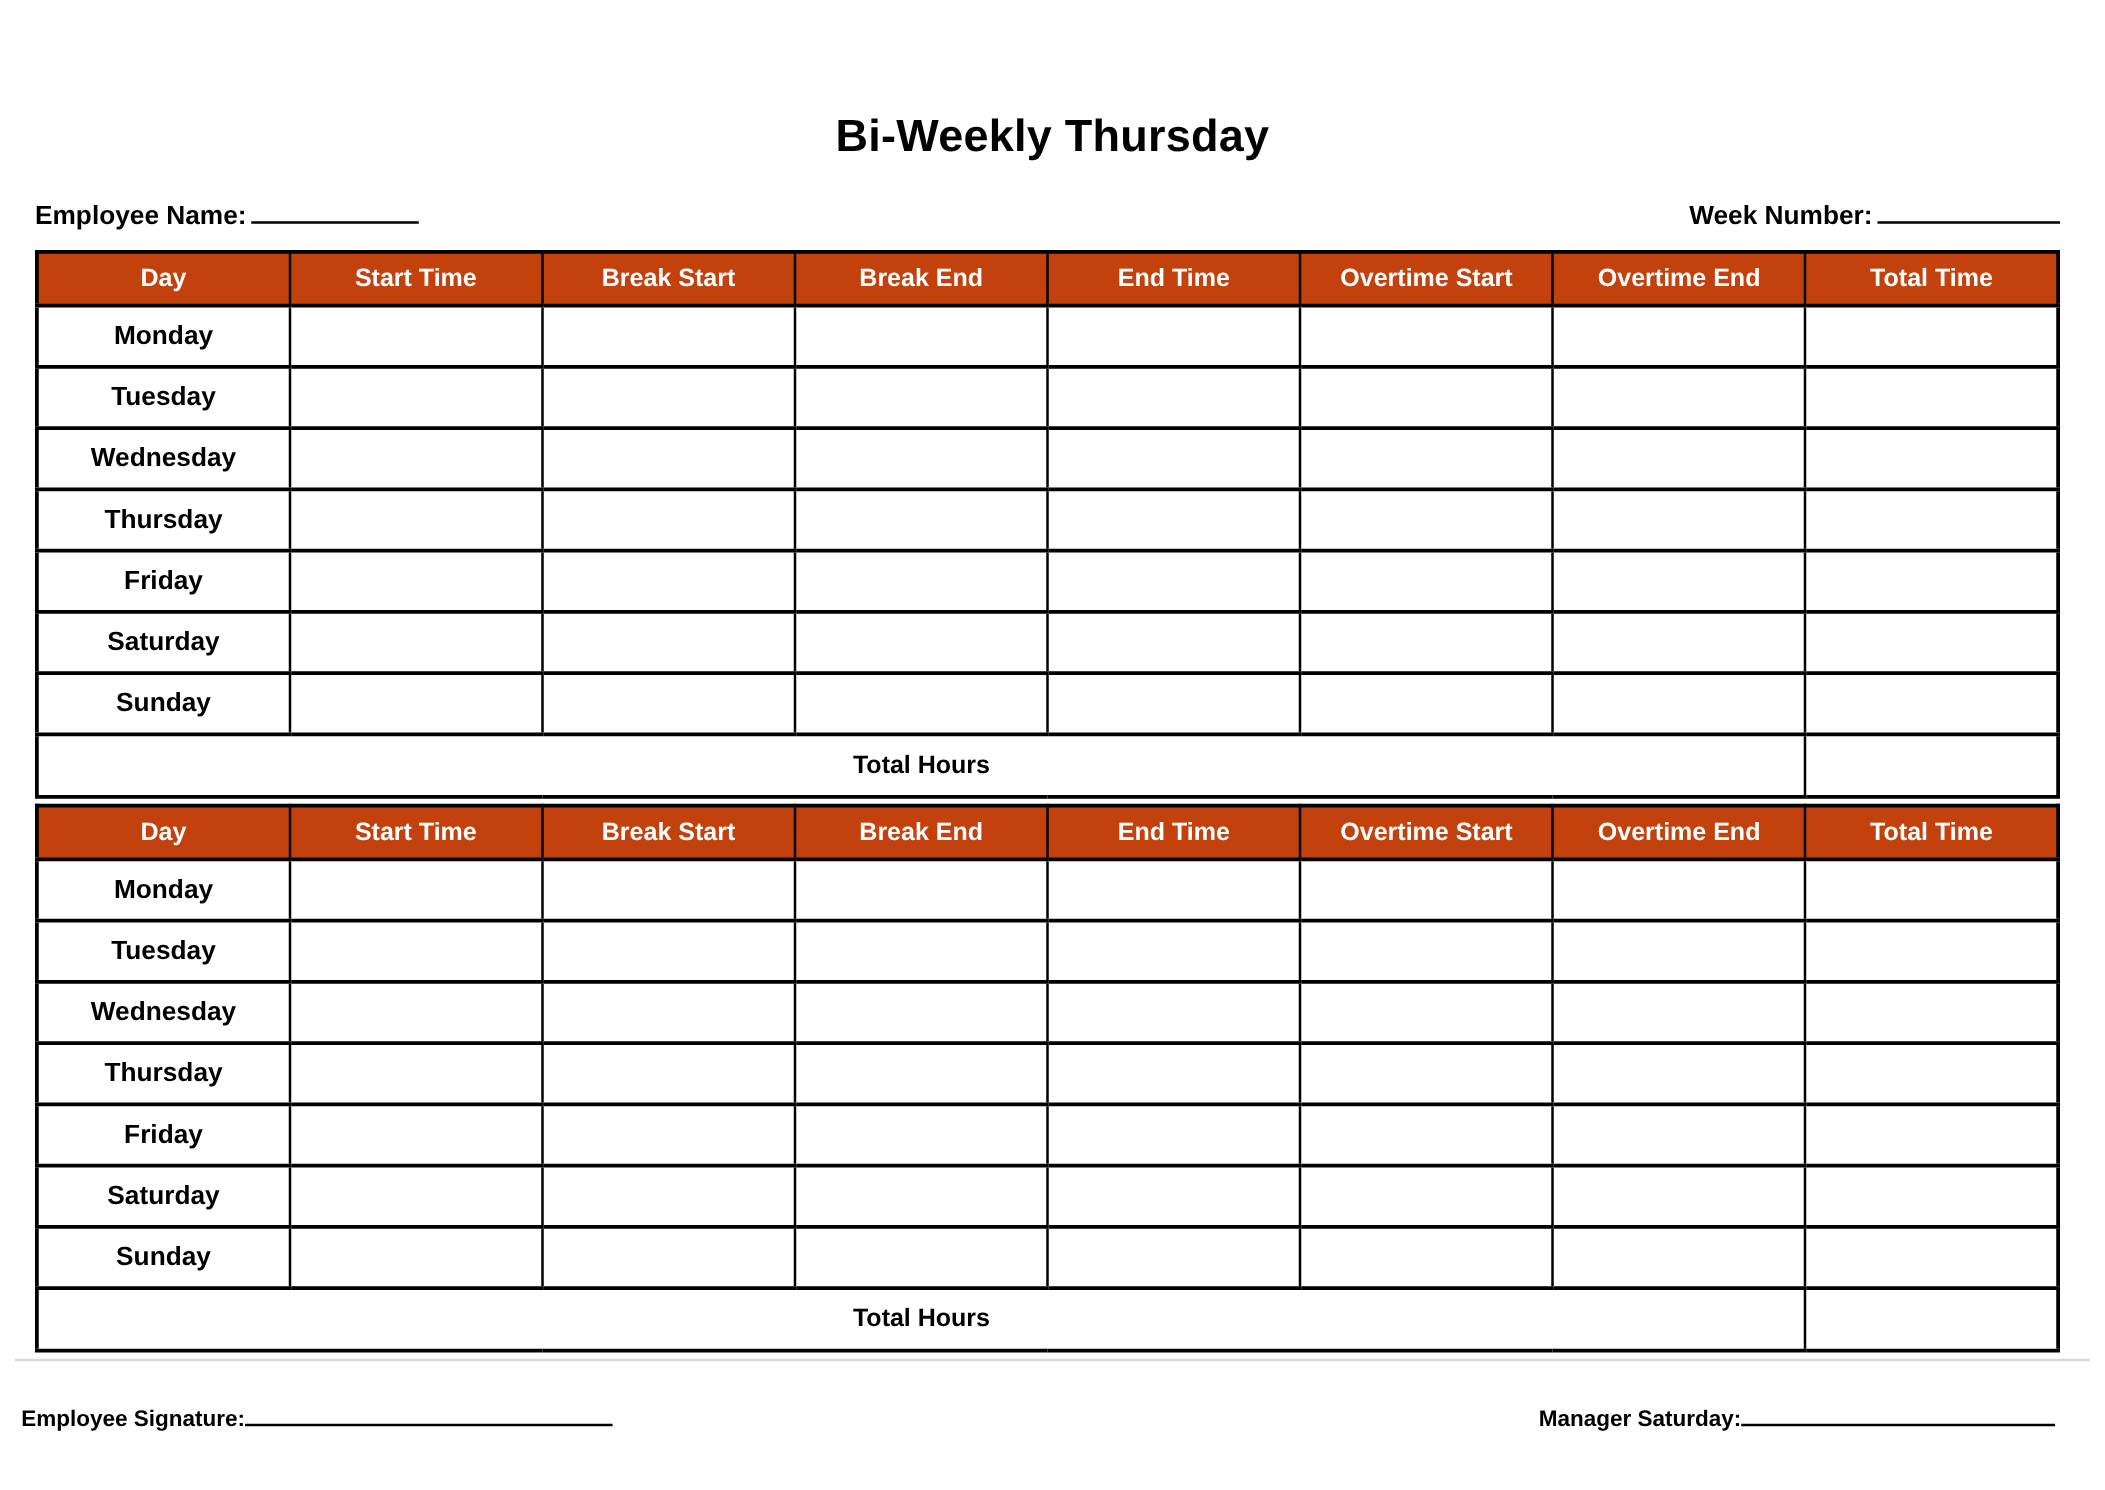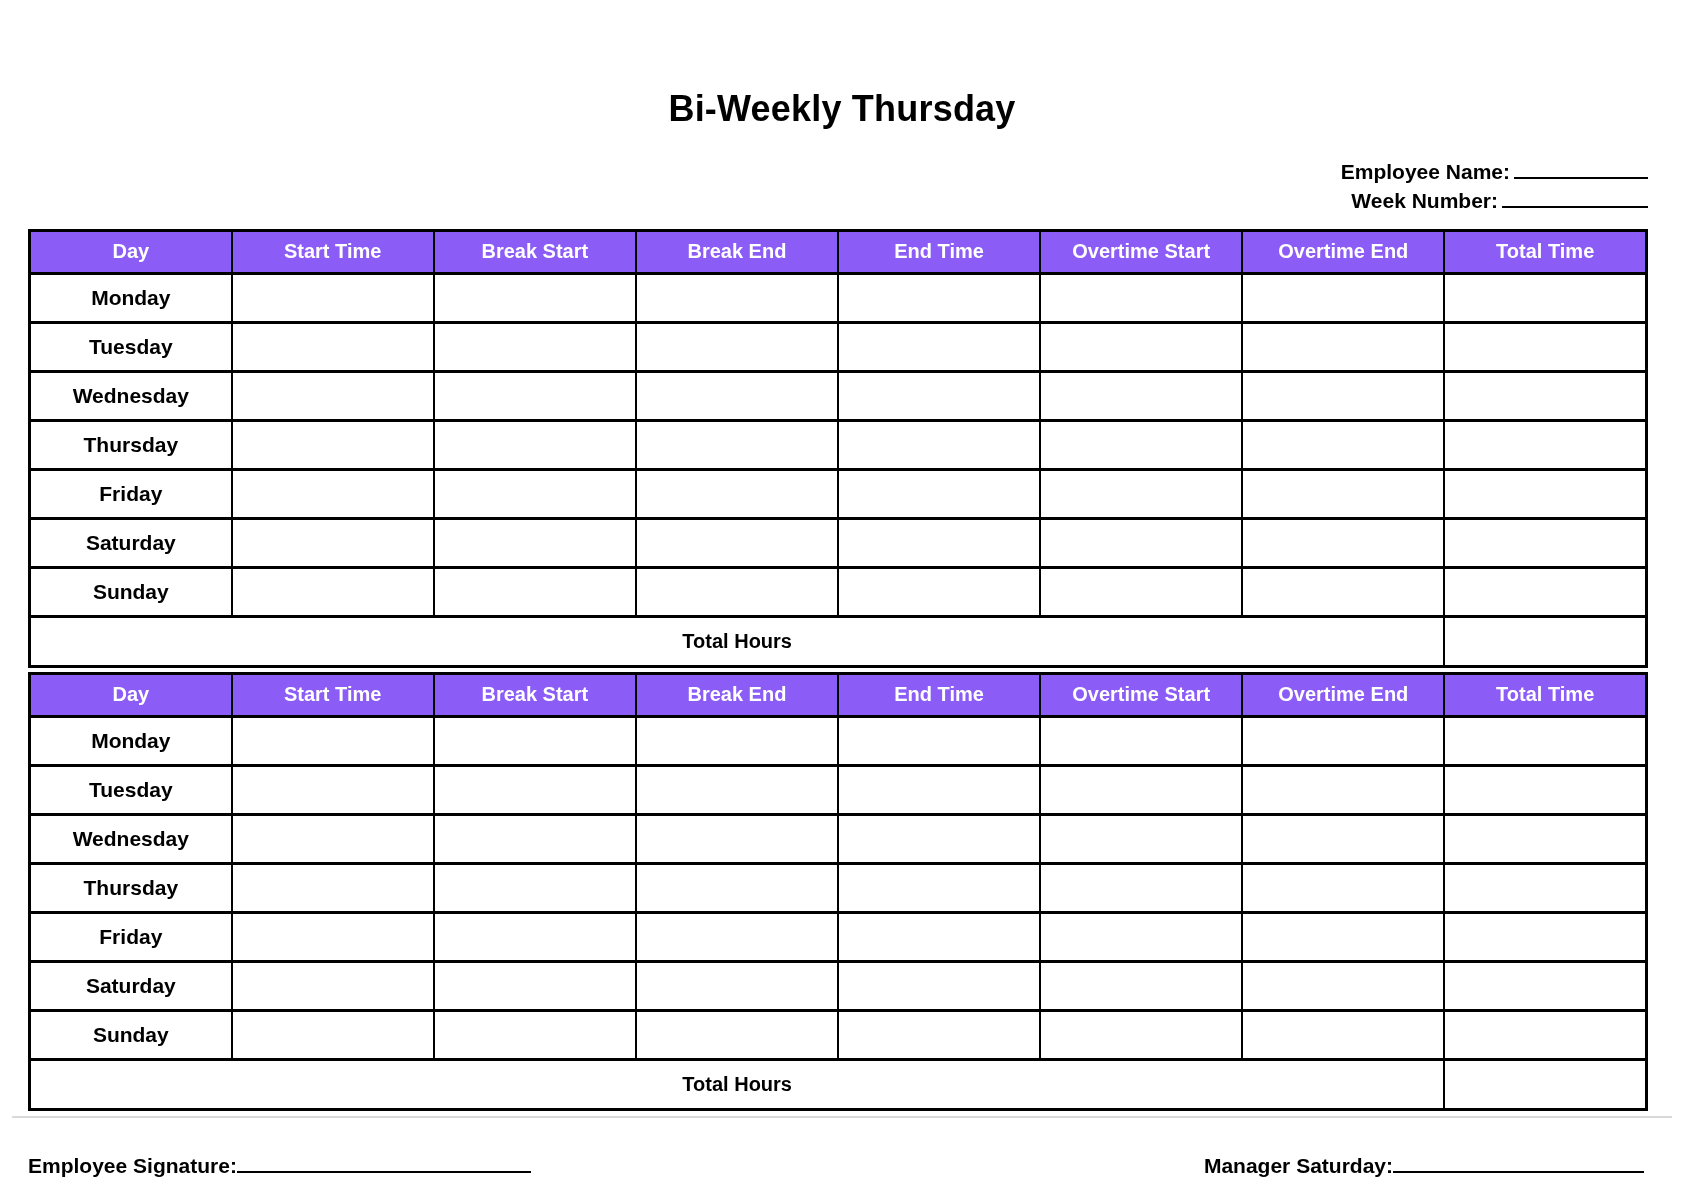--- a/index.html
+++ b/index.html
@@ -28,21 +28,20 @@
     letter-spacing: 0.2px;
   }
   .fields-row {
     display: flex;
     justify-content: space-between;
     align-items: flex-end;
     margin: 26px 36px 14px 28px;
     font-size: 21px;
     font-weight: 700;
     line-height: 1.25;
-    flex-direction: column;
   }
   .uline {
     display: inline-block;
     border-bottom: 2px solid #000;
     height: 1em;
     vertical-align: baseline;
     margin-left: 4px;
   }
   .u-emp  { width: 134px; }
   .u-week { width: 146px; }
@@ -52,21 +51,21 @@
   table.timesheet {
     width: 1620px;
     margin-left: 28px;
     border-collapse: collapse;
     table-layout: fixed;
     border: 3px solid #000;
   }
   table.timesheet.second { margin-top: 4px; }
   .timesheet col { width: 12.5%; }
   .timesheet th {
-    background: #8b5cf6;
+    background: #c2410c;
     color: #ffffff;
     font-size: 20px;
     font-weight: 700;
     height: 40px;
     border: 2px solid #000;
     text-align: center;
     padding: 0;
   }
   .timesheet td {
     border: 2px solid #000;
@@ -85,22 +84,22 @@
   }
   .divider {
     border: none;
     border-top: 2px solid #d9d9d9;
     margin: 5px 12px 0 12px;
   }
   .sig-row {
     display: flex;
     justify-content: space-between;
     align-items: flex-end;
-    margin: 32px 40px 0 28px;
-    font-size: 21px;
+    margin: 32px 40px 0 17px;
+    font-size: 18px;
     font-weight: 700;
     line-height: 1.3;
   }
 </style>
 </head>
 <body>
 
 <div class="page">
 
   <h1 class="title">Bi-Weekly Thursday</h1>

